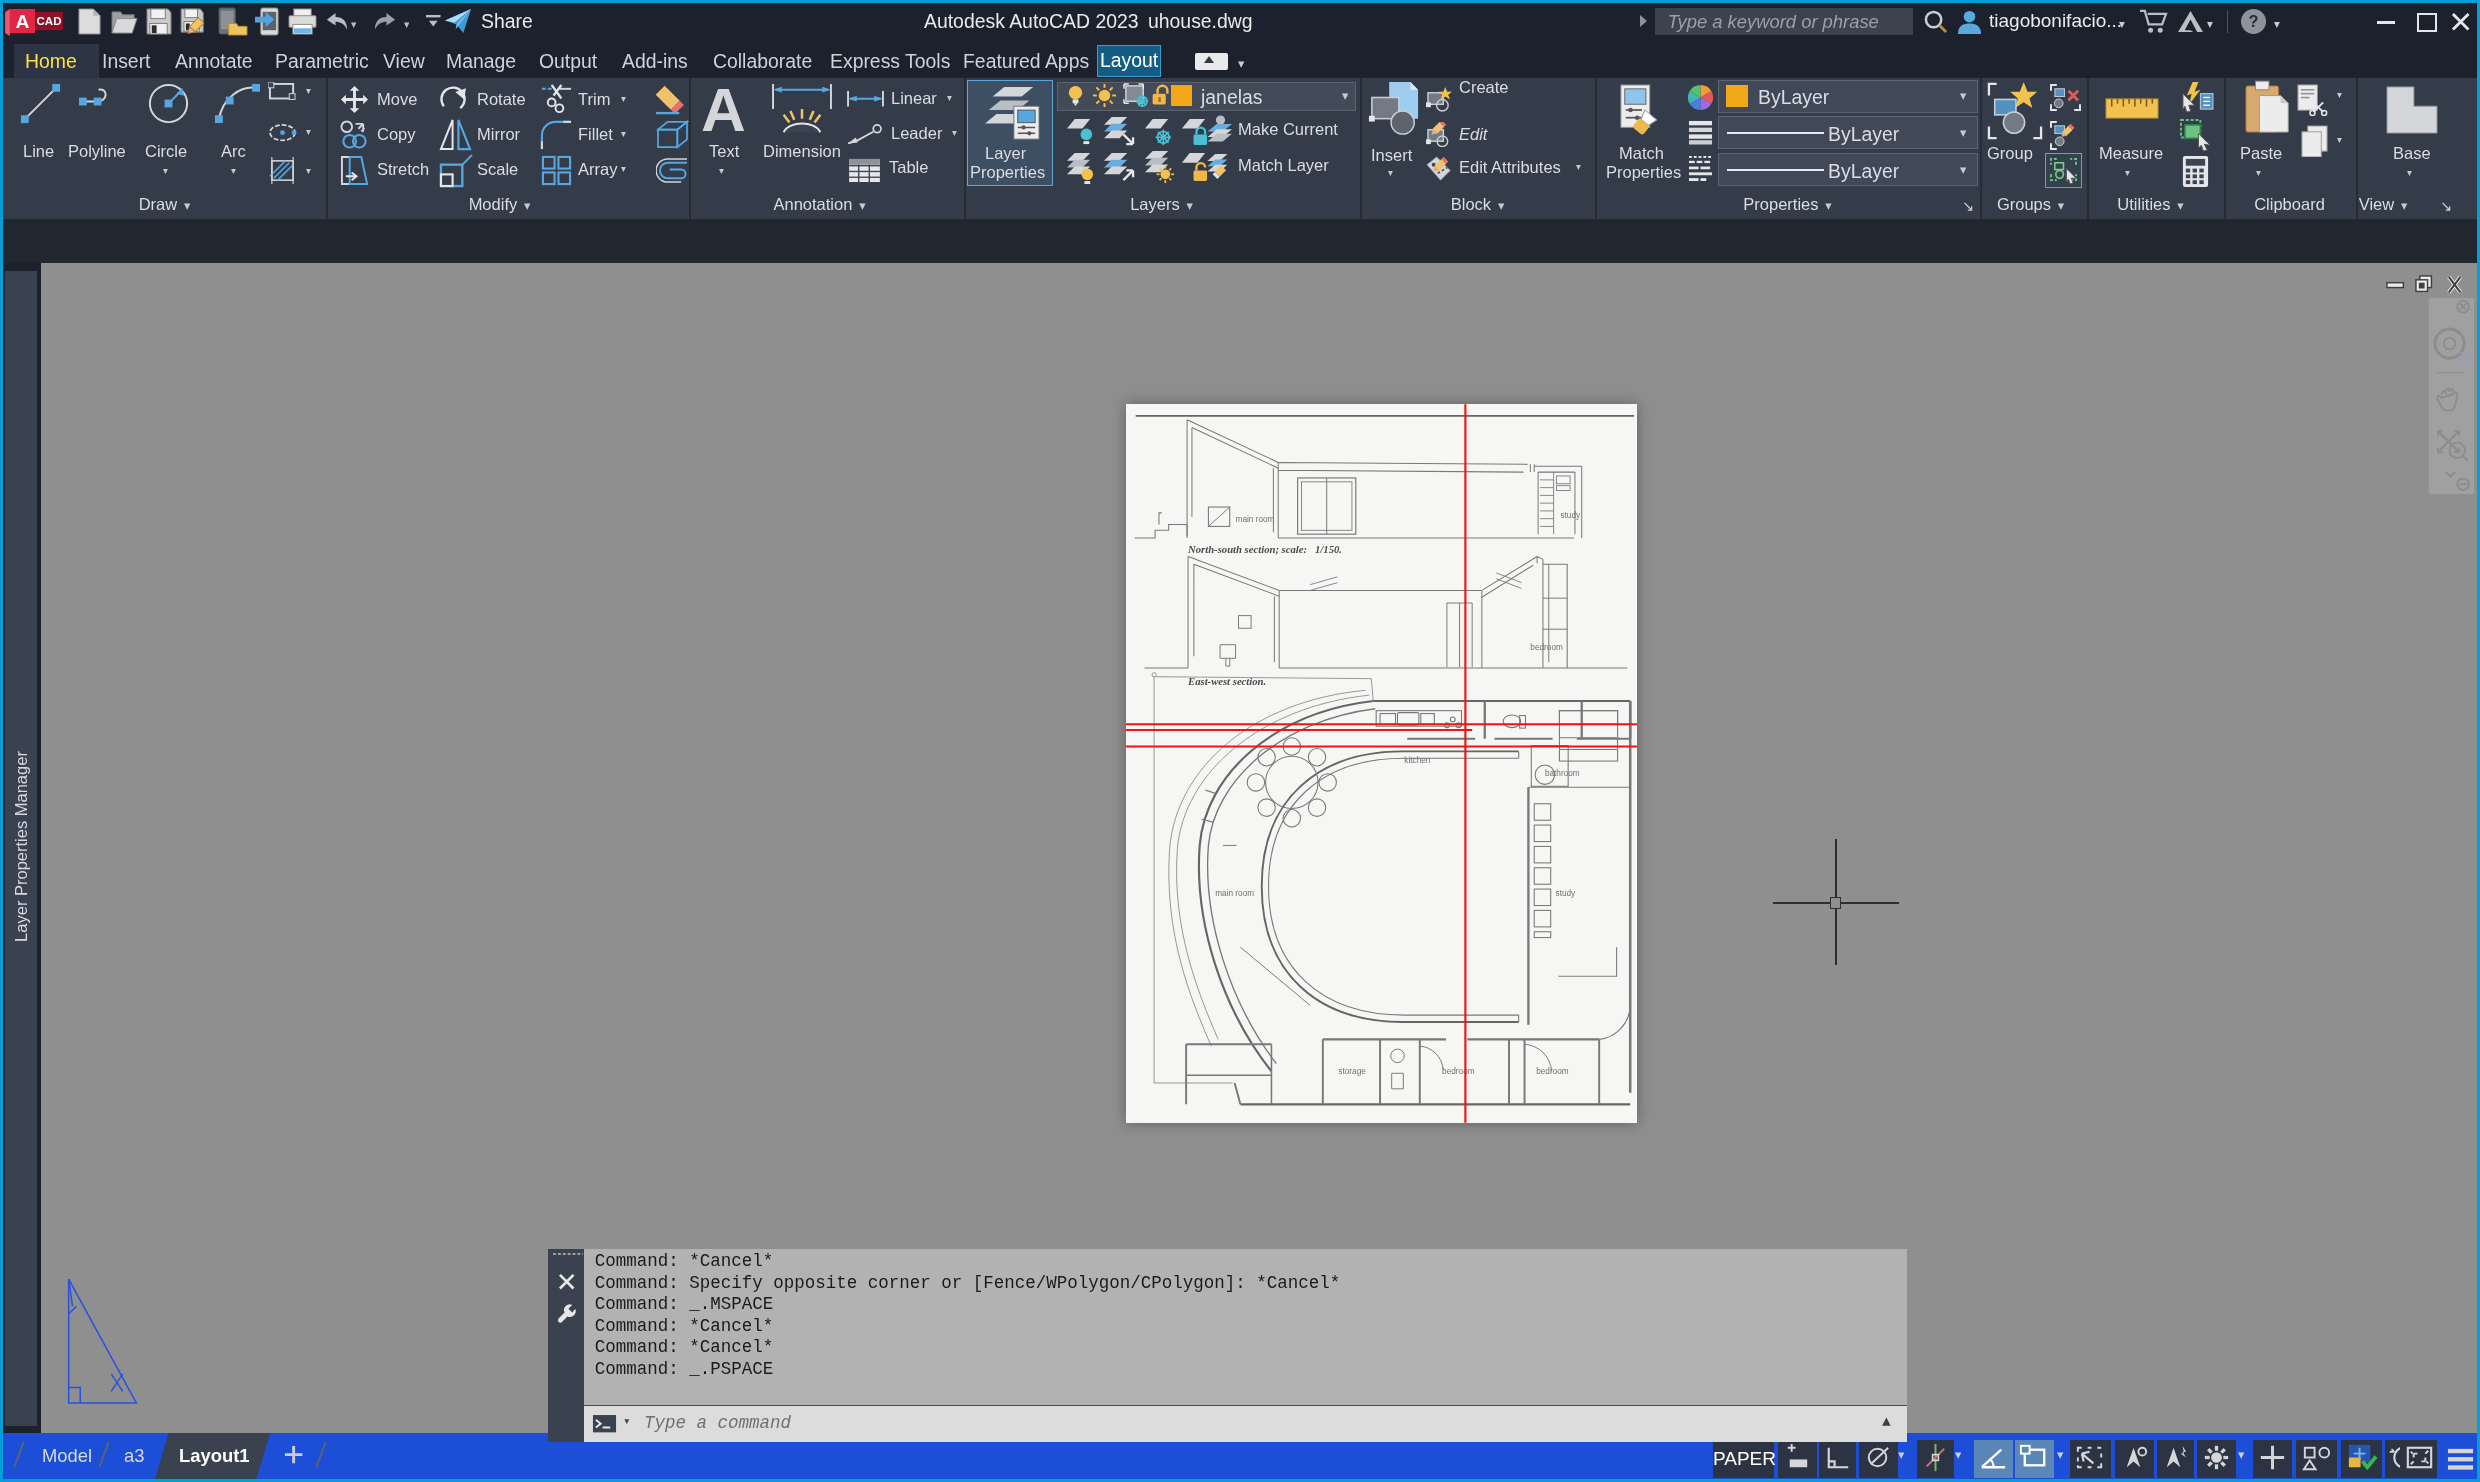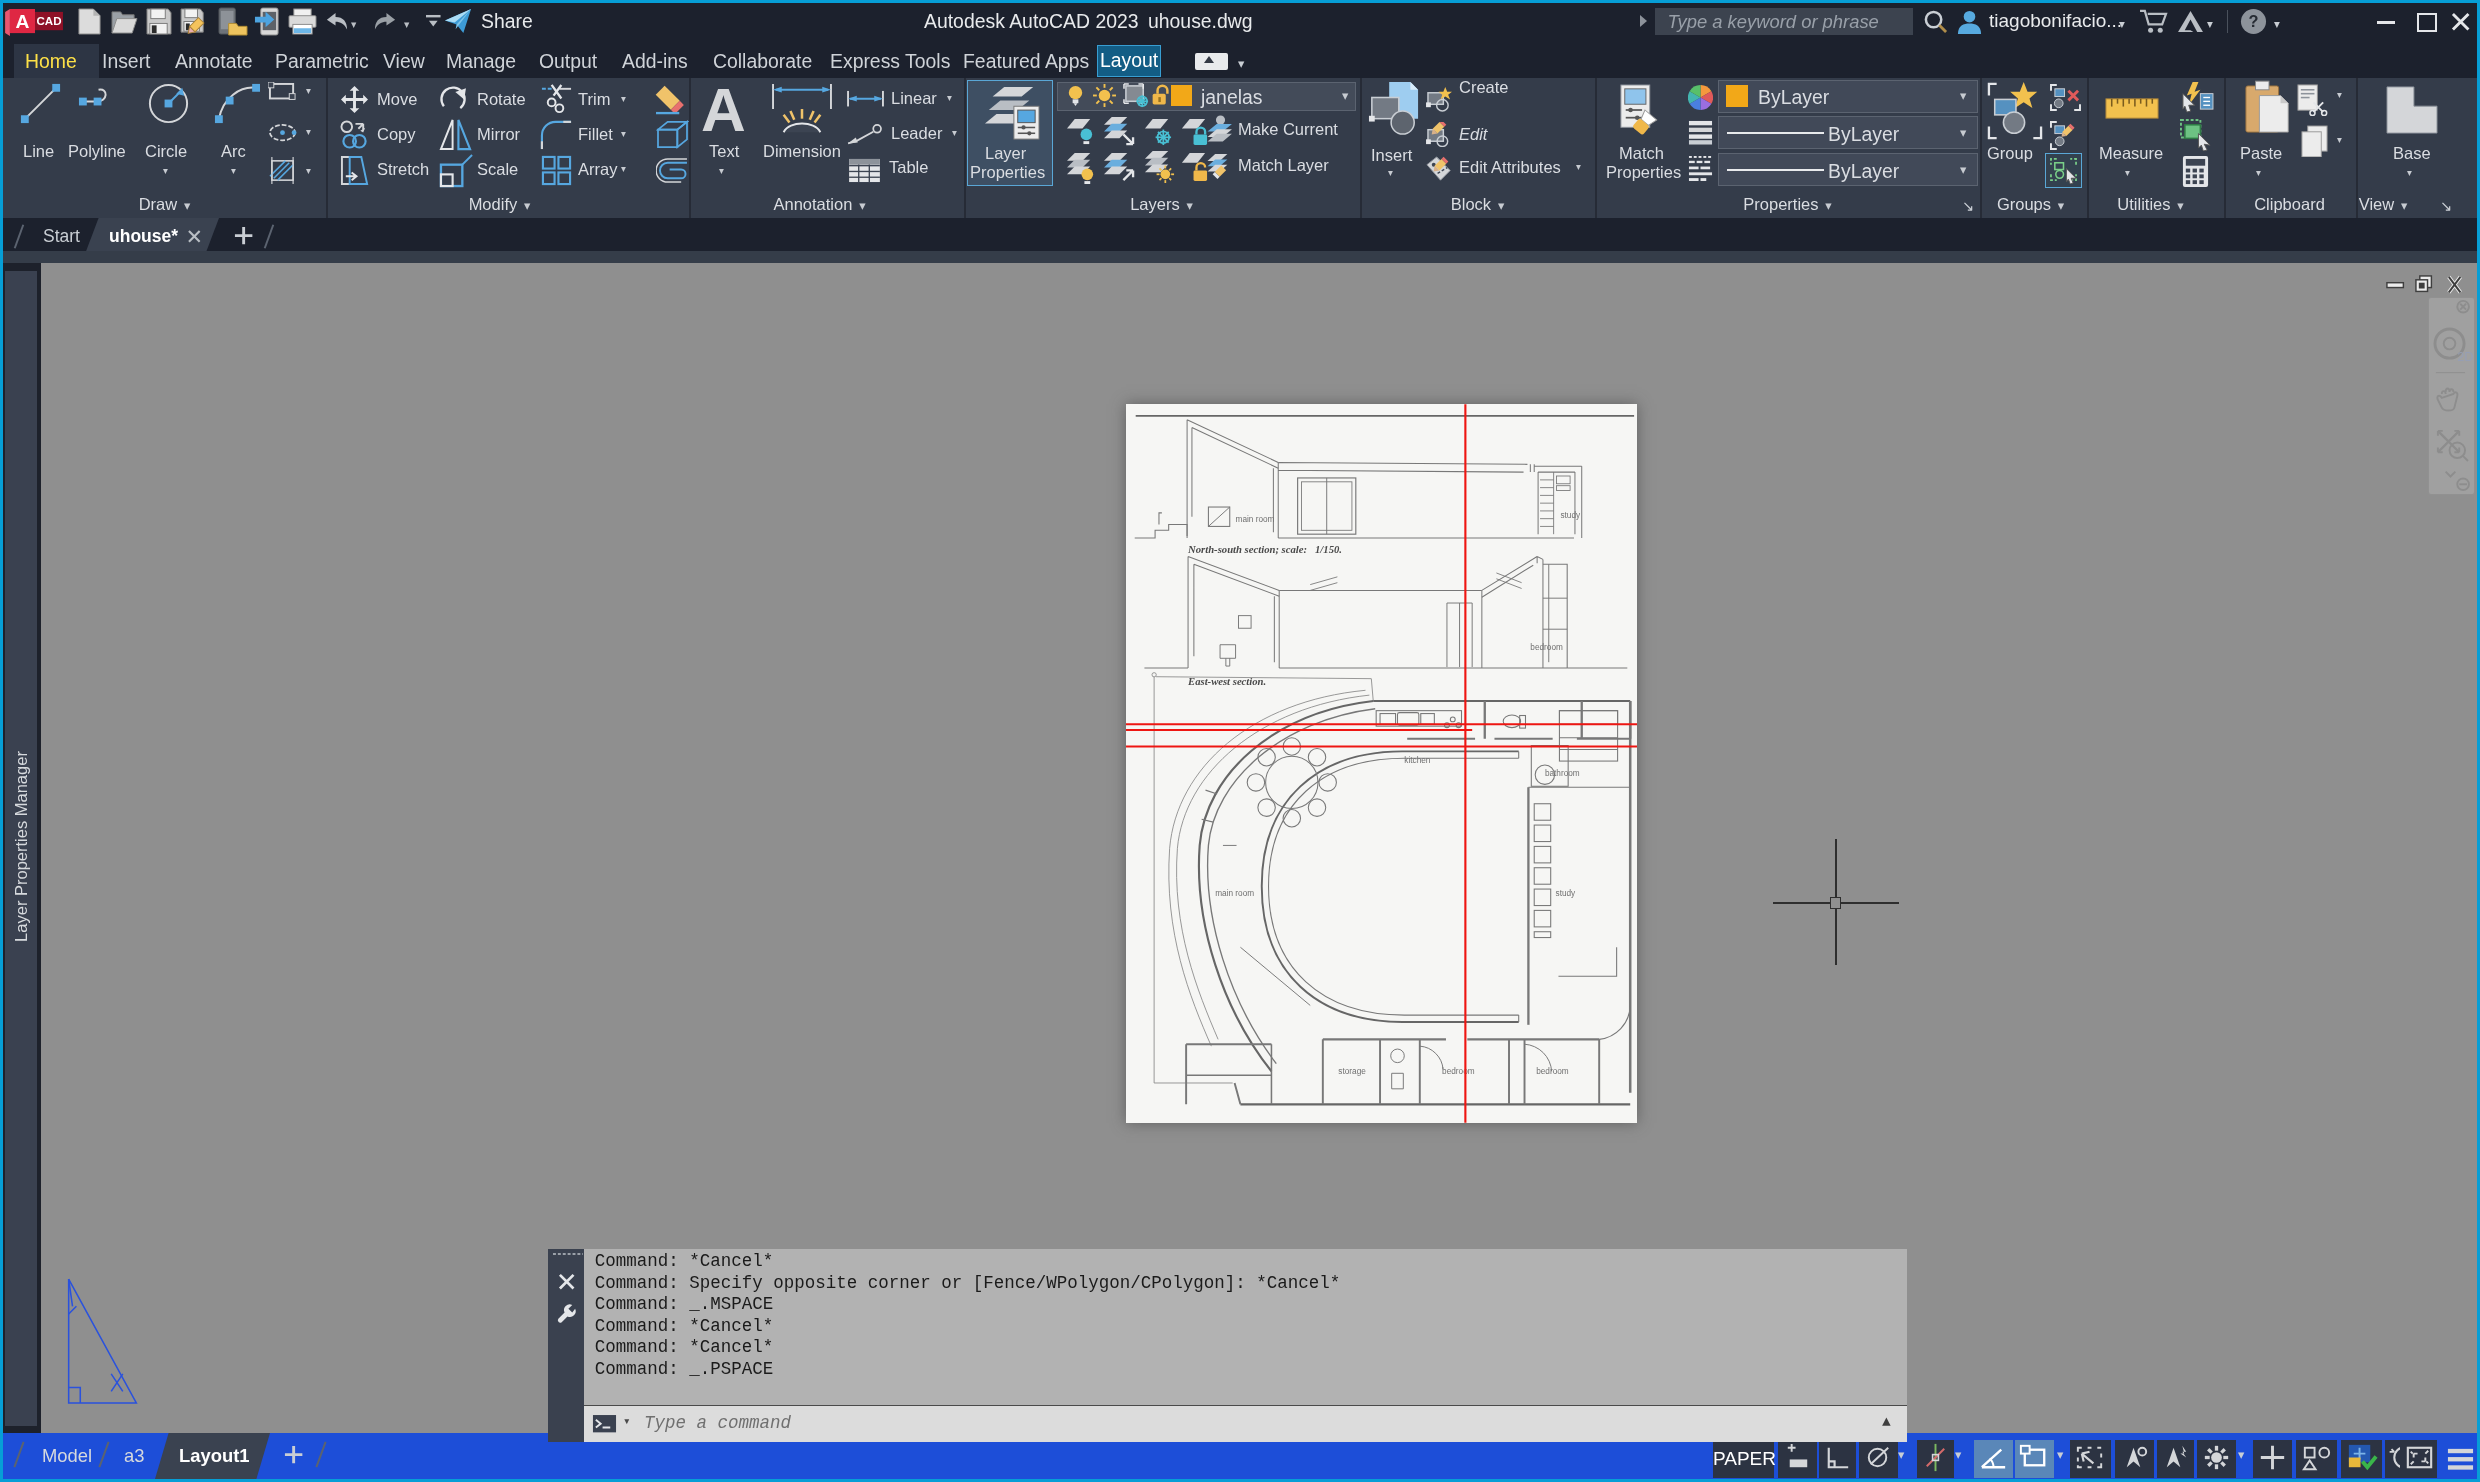--- a/index.html
+++ b/index.html
@@ -719,36 +719,20 @@
     <div class="plabel" style="left:2212px;">Clipboard</div>
 
     <svg class="abs" style="left:2385px;top:85px" width="54" height="50" viewBox="0 0 56 52">
       <path d="M2 2 H30 V22 H54 V50 H2 Z" fill="#d4d6d9" stroke="#8d939b"></path>
     </svg>
     <div class="itmtxt" style="left:2393px;top:144px;">Base</div>
     <div class="abs dna" style="left:2407px;top:167px;">▾</div>
     <div class="plabel" style="left:2325px;width:116px;">View<span class="dn">▾</span></div>
     <div class="abs" style="left:2440px;top:197px;color:#c9ced4;font-size:14.6px;">↘</div>
   </div>
-  <div id="filetabs">
-    <div class="abs" style="left:17.5px;top:5.8px;width:1.9px;height:25px;background:#5b6370;transform:rotate(20deg);"></div>
-    <div class="abs" style="left:43px;top:0;height:36px;line-height:36px;font-size:17.5px;color:#c9ced4;">Start</div>
-    <div class="abs" style="left:85px;top:0;width:134px;height:36px;background:#3a4250;clip-path:polygon(13.6px 0, 100% 0, calc(100% - 13.6px) 100%, 0 100%);"></div>
-    <div class="abs" style="left:109px;top:0;height:36px;line-height:36px;font-size:17.5px;font-weight:bold;color:#fff;">uhouse*</div>
-    <svg class="abs" style="left:187px;top:10.7px" width="14.6" height="14.6" viewBox="0 0 15 15">
-        <path d="M2 2 L13 13 M13 2 L2 13" stroke="#b9bec4" stroke-width="2.2"></path>
-      </svg>
-    <div class="abs" style="left:233px;top:6.8px;width:21.3px;height:21.3px;">
-        <svg width="21.3" height="21.3" viewBox="0 0 22 22">
-          <path d="M11 2 V20 M2 11 H20" stroke="#c9ced4" stroke-width="3"></path>
-        </svg>
-      </div>
-    <div class="abs" style="left:268px;top:5.8px;width:1.9px;height:25px;background:#5b6370;transform:rotate(20deg);"></div>
-    <div class="abs" style="left:0;top:33px;width:2480px;height:11.6px;background:#353d49;"></div>
-  </div>
   <div id="canvas">
     <div id="lpm">
         <div class="abs" style="left:1.9px;top:7.8px;width:32px;height:1155px;background:#3a4150;"></div>
         <div id="lpmtxt">Layer Properties Manager</div>
       </div>
 
     <svg class="abs" style="left:2382px;top:10.7px" width="87" height="21.3" viewBox="0 0 90 22">
       <rect x="2" y="9" width="17" height="5" fill="#ececec" stroke="#3f3f3f" stroke-width="1.5"></rect>
       <g>
         <rect x="36" y="2" width="12" height="12" fill="#ececec" stroke="#3f3f3f" stroke-width="1.5"></rect>

